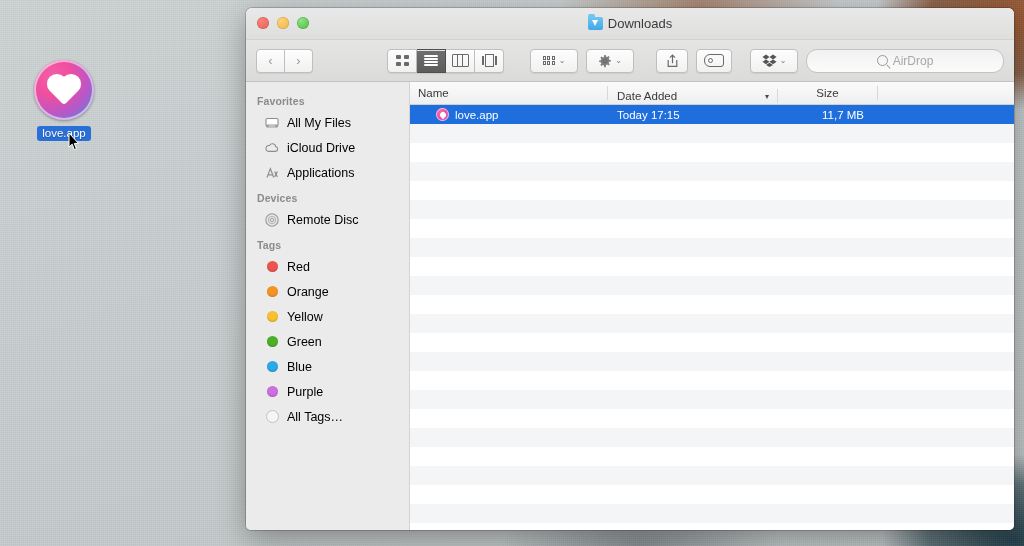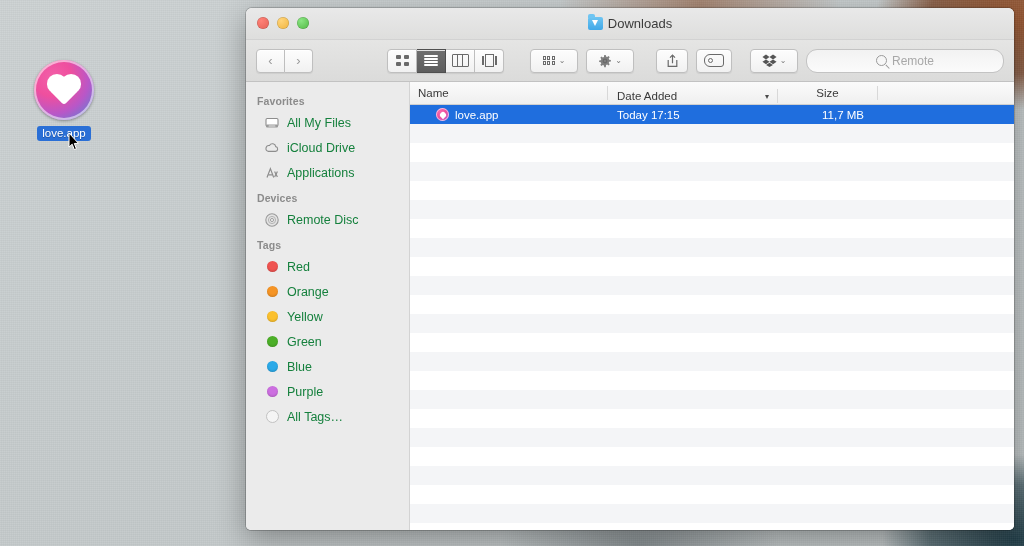--- a/index.html
+++ b/index.html
@@ -186,21 +186,21 @@
     overflow: hidden;
   }
   .sb-head {
     font-size: 10.5px; color: #8b8b8b; font-weight: 700;
     padding: 7px 0 3px 11px; letter-spacing: .1px;
   }
   .sb-item {
     height: 25px; display: flex; align-items: center; gap: 7px;
     padding-left: 18px;
   }
-  .sb-item .label { font-size: 12.5px; color: #15803d; }
+  .sb-item .label { font-size: 12.5px; color: #000000; }
   .sb-ico { width: 16px; height: 16px; display: inline-flex; align-items: center; justify-content: center; flex: 0 0 16px; }
   .dot { width: 11px; height: 11px; border-radius: 50%; display: block; box-shadow: inset 0 -1px 2px rgba(0,0,0,.18); }
   .dot.hollow { background: rgba(255,255,255,.5); border: 1px solid #c2c2c2; box-shadow: none; }
 
   
   .filelist { flex: 1; background: #fff; display: flex; flex-direction: column; min-width: 0; }
   .colhead {
     height: 22px; flex: 0 0 22px;
     background: linear-gradient(180deg, #fbfbfb, #efefef);
     border-bottom: 1px solid #cfcfcf;
@@ -348,21 +348,21 @@
           <path fill="#555" d="M11.8 0.6 8 3.2 11.8 5.8 15.6 3.2z"></path>
           <path fill="#555" d="M0.4 8.4 4.2 5.8 8 8.4 4.2 11z"></path>
           <path fill="#555" d="M15.6 8.4 11.8 5.8 8 8.4 11.8 11z"></path>
           <path fill="#555" d="M4.3 11.8 8 9.3 11.7 11.8 8 14z"></path>
         </svg>
         <span class="chev">⌄</span>
       </span>
 
       <div class="search">
         <span class="mag"></span>
-        <span>Remote</span>
+        <span>AirDrop</span>
       </div>
     </div>
 
     <div class="body">
 
       <div class="sidebar">
 
         <div class="sb-head">Favorites</div>
         <div class="sb-item">
           <span class="sb-ico">

